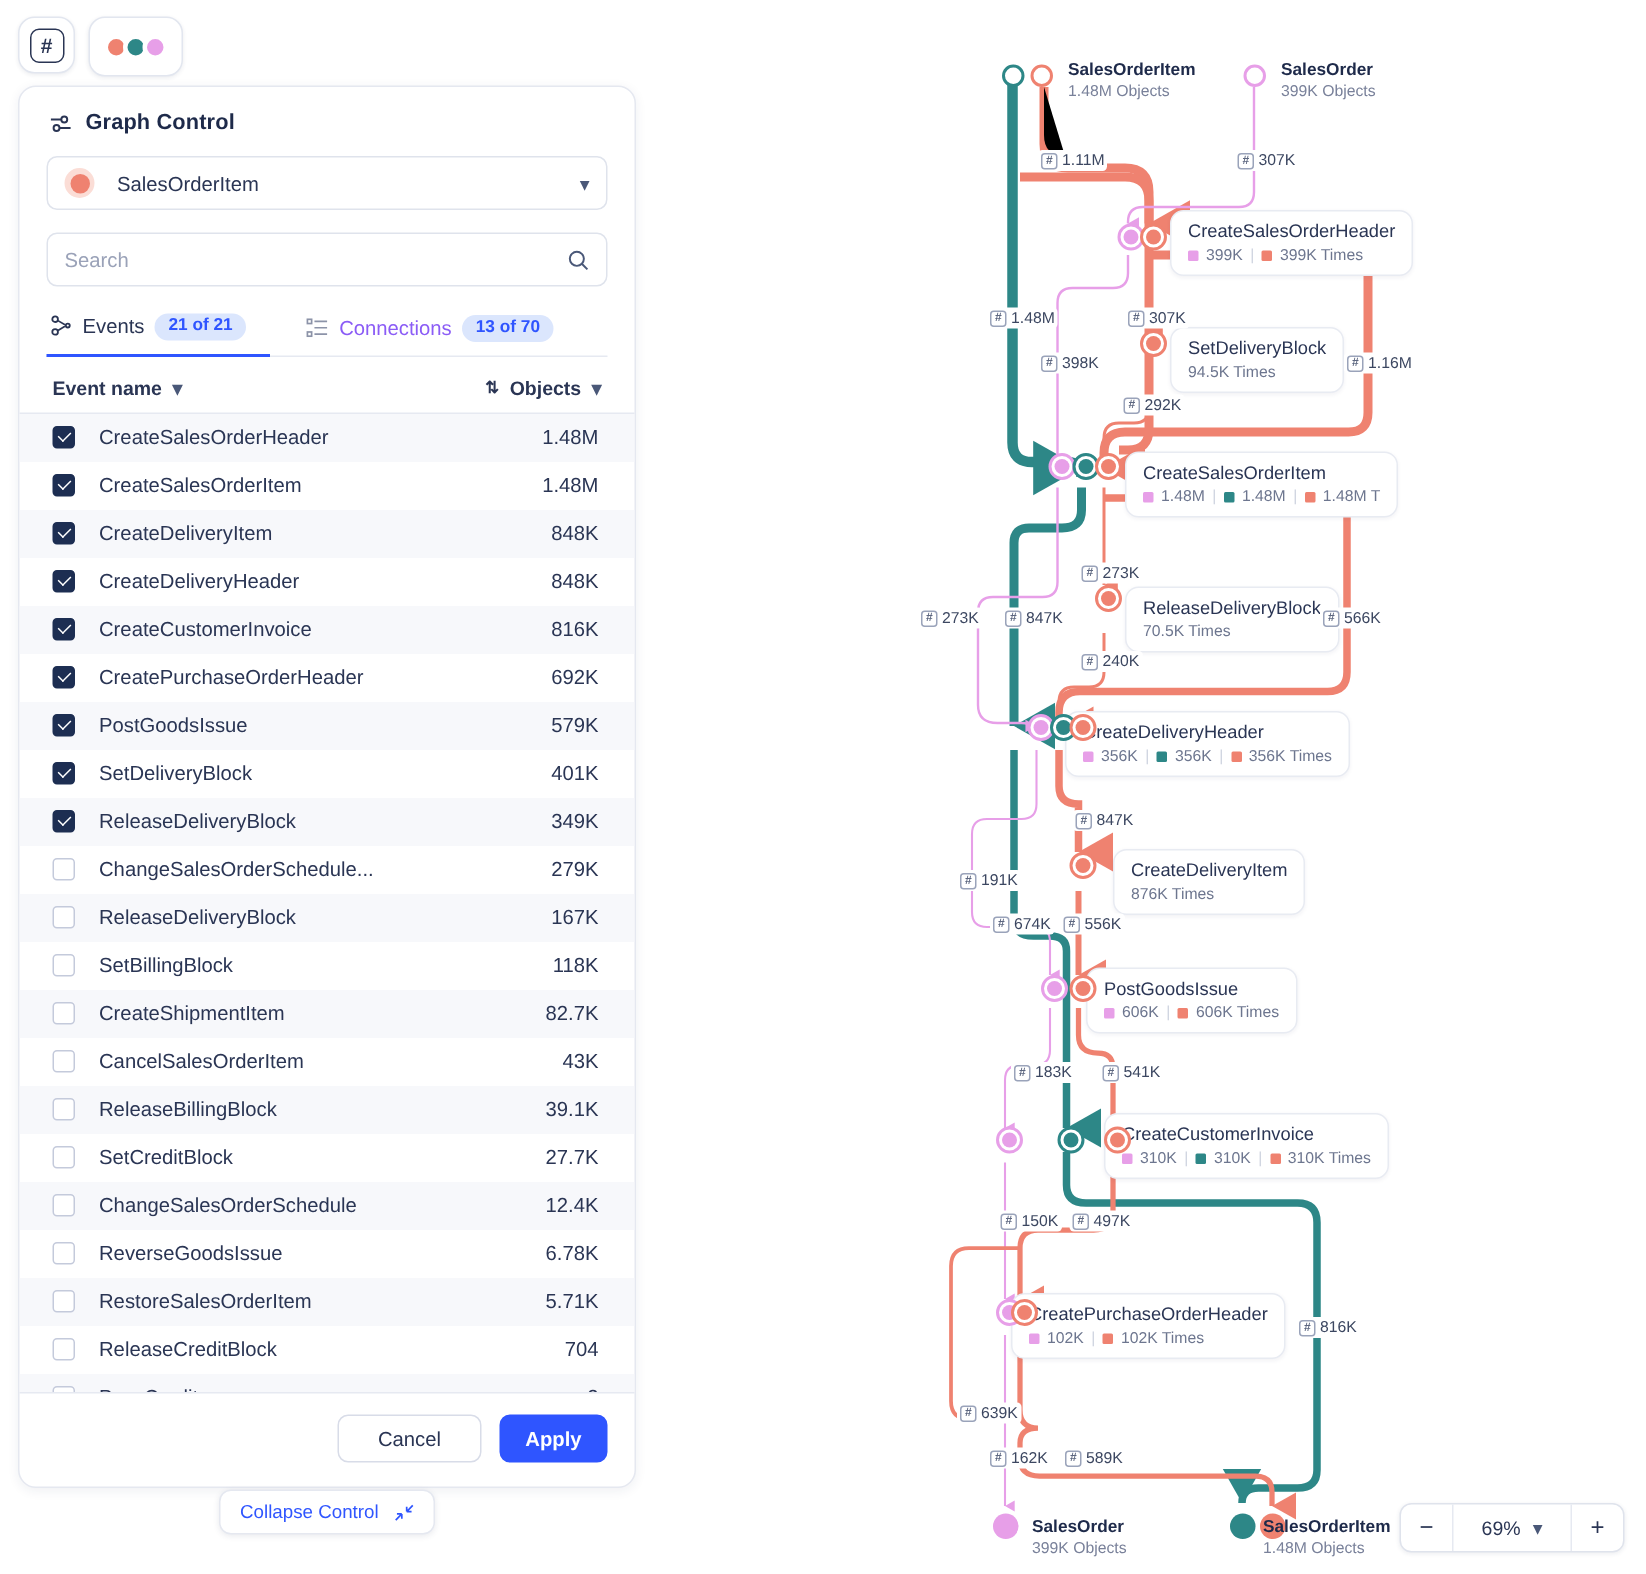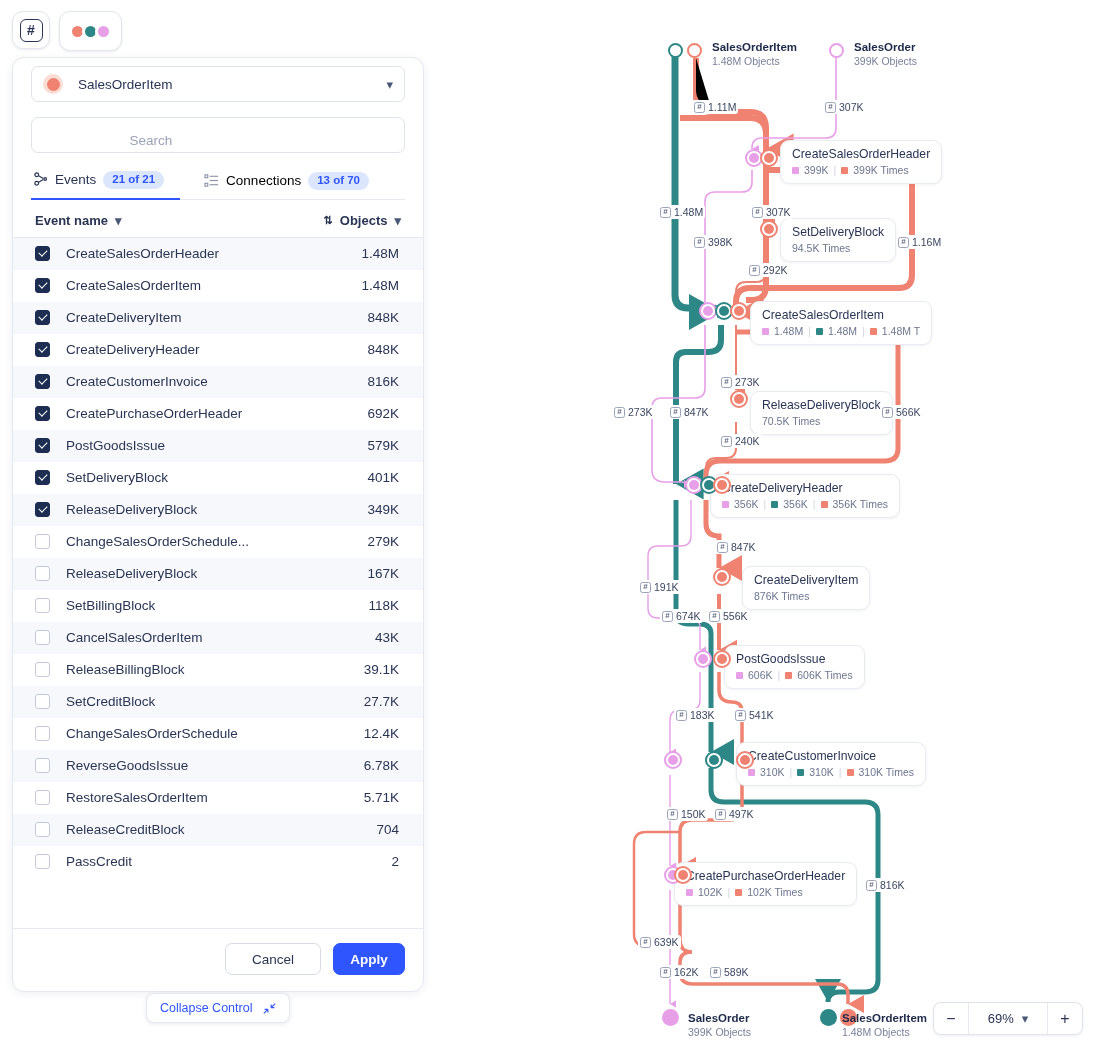--- a/index.html
+++ b/index.html
@@ -58,33 +58,33 @@
     width: 20px; height: 20px; border-radius: 50%; background: #fbddd6;
     display: flex; align-items: center; justify-content: center; flex: 0 0 auto;
   }
   .sel-dot { width: 13px; height: 13px; border-radius: 50%; background: #ef8270; }
   .select-label { flex: 1; font-size: 13.5px; color: #2a3554; margin-left: 15px; }
   .chev { color: #4a5878; font-size: 13px; line-height: 1; }
 
   .search-box {
     margin: 15px 18px 0 18px; height: 36px;
     border: 1px solid #dfe3ec; border-radius: 7px;
-    display: flex; align-items: center; padding: 15px 11px; background: #fff; flex-direction: column;
+    display: flex; align-items: center; padding: 4px 11px; background: #fff;
   }
   .search-box input {
     flex: 1; border: none; outline: none; font-size: 13.5px;
     font-family: "Liberation Sans", sans-serif; color: #2a3554; background: transparent;
   }
   .search-box input::placeholder { color: #9aa2b8; }
 
   .tabs { margin: 18px 18px 0 18px; display: flex; align-items: flex-end;
           border-bottom: 1px solid #e6e9f1; position: relative; }
   .tab { display: flex; align-items: center; gap: 7px; padding: 0 16px 9px 2px; cursor: pointer; }
   .tab + .tab { margin-left: 22px; }
-  .tab-label { font-size: 13.5px; color: #000000; }
+  .tab-label { font-size: 13.5px; color: #8b5cf6; }
   .tab.active .tab-label { color: #2a3554; font-weight: 400; }
   .tab.active { border-bottom: 2.5px solid #2f55ff; margin-bottom: -1px; }
   .pill { background: #dbe6fd; color: #2f55ff; font-size: 11.5px; font-weight: 700;
           border-radius: 11px; padding: 3px 9px; line-height: 1; }
   .tab-ico { width: 15px; height: 15px; flex: 0 0 auto; }
 
   .list-head {
     display: flex; align-items: center; justify-content: space-between;
     padding: 13px 22px 9px 22px; border-bottom: 1px solid #e6e9f1; margin: 0 0px;
   }
@@ -182,20 +182,29 @@
       <span class="dot-cluster">
         <span style="background:#ef8270"></span>
         <span style="background:#2d8787"></span>
         <span style="background:#e79fe8"></span>
       </span>
     </div>
   </div>
 
   <div class="panel">
 
+    <div class="panel-head">
+      <svg class="tab-ico" viewBox="0 0 16 16">
+        <line x1="1" y1="5" x2="12" y2="5" stroke="#2a3554" stroke-width="1.4"></line>
+        <circle cx="10.5" cy="5" r="2.1" fill="#fff" stroke="#2a3554" stroke-width="1.4"></circle>
+        <line x1="4" y1="11" x2="15" y2="11" stroke="#2a3554" stroke-width="1.4"></line>
+        <circle cx="5" cy="11" r="2.1" fill="#fff" stroke="#2a3554" stroke-width="1.4"></circle>
+      </svg>
+      <span class="panel-title">Graph Control</span>
+    </div>
 
     <div class="select-box">
       <span class="sel-dot-wrap">
           <span class="sel-dot"></span>
         </span>
       <span class="select-label">SalesOrderItem</span>
       <span class="chev">▾</span>
     </div>
 
     <div class="search-box">
@@ -296,20 +305,25 @@
         </div>
         <div class="evt-row">
           <span class="cb"></span>
           <span class="evt-name">ReleaseDeliveryBlock</span>
           <span class="evt-val">167K</span>
         </div>
         <div class="evt-row">
           <span class="cb"></span>
           <span class="evt-name">SetBillingBlock</span>
           <span class="evt-val">118K</span>
+        </div>
+        <div class="evt-row">
+          <span class="cb"></span>
+          <span class="evt-name">CreateShipmentItem</span>
+          <span class="evt-val">82.7K</span>
         </div>
         <div class="evt-row">
           <span class="cb"></span>
           <span class="evt-name">CancelSalesOrderItem</span>
           <span class="evt-val">43K</span>
         </div>
         <div class="evt-row">
           <span class="cb"></span>
           <span class="evt-name">ReleaseBillingBlock</span>
           <span class="evt-val">39.1K</span>

